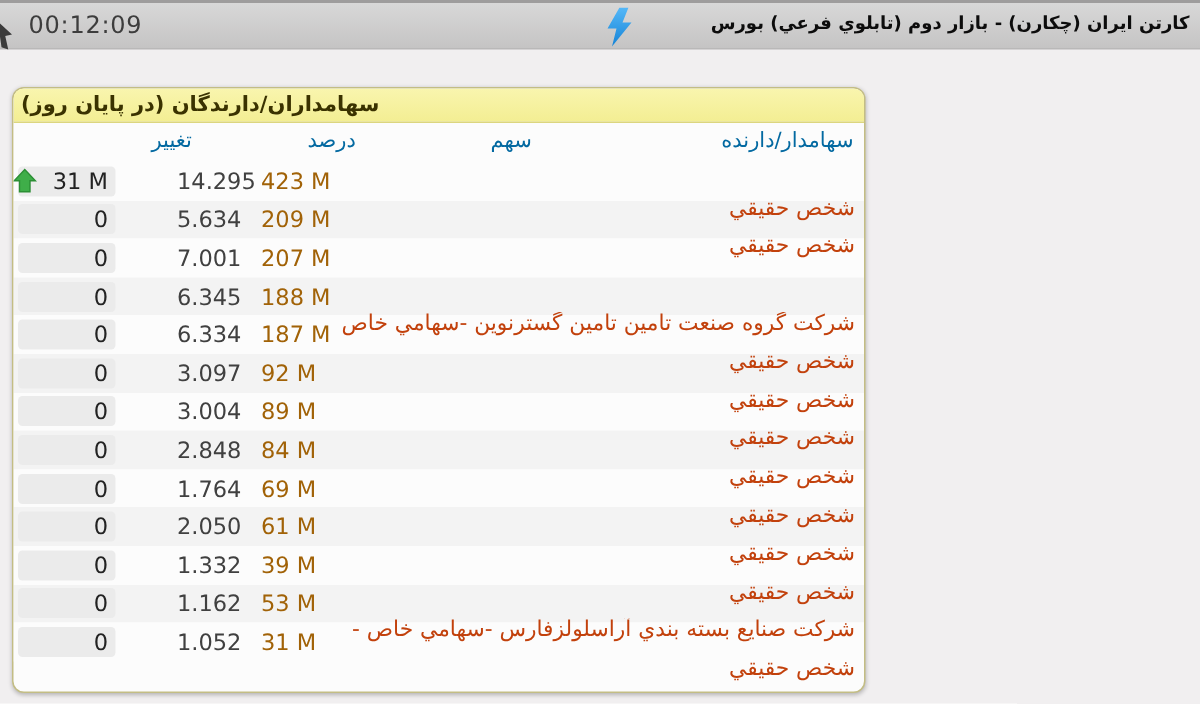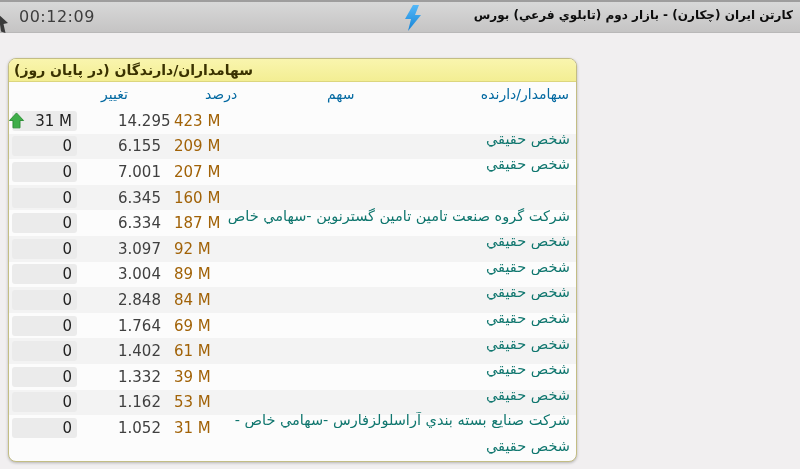--- a/index.html
+++ b/index.html
@@ -66,21 +66,21 @@
     background:#ebebeb;border-radius:3px;
     display:flex;align-items:center;justify-content:flex-end;
     padding-right:5px;box-sizing:border-box;
     font-size:15px;color:#222;
   }
   .cell-change .up-arrow{margin-right:auto;margin-left:-4px;}
   .cell-percent{width:56px;text-align:left;font-size:15px;color:#404040;padding-left:41px;}
   .cell-shares{width:52px;text-align:left;font-size:15px;color:#a16207;}
   .cell-holder{
     flex:1;direction:rtl;text-align:right;padding-right:6px;padding-left:4px;
-    font-size:14.5px;color:#0f766e;white-space:nowrap;overflow:hidden;margin-top:36px;
+    font-size:14.5px;color:#c2410c;white-space:nowrap;overflow:hidden;margin-top:36px;
   }
 </style>
 </head>
 <body>
 
 <div class="topbar">
   <svg class="corner-icon" width="15" height="26" viewBox="0 0 15 26">
     <path d="M0 3 L11 13 L6.5 14 L8.5 23 L4 21.5 L3 14.5 L0 15.5 Z" fill="#3b3b3b"></path>
   </svg>
   <div class="time">00:12:09</div>
@@ -115,41 +115,41 @@
     <div class="cell-percent">14.295</div>
     <div class="cell-shares">423 M</div>
     <div class="cell-holder">شخص حقيقي</div>
   </div>
 
   <div class="row">
     <div class="cell-change">
 
       <span class="change-val">0</span>
     </div>
-    <div class="cell-percent">6.155</div>
+    <div class="cell-percent">5.634</div>
     <div class="cell-shares">209 M</div>
     <div class="cell-holder">شخص حقيقي</div>
   </div>
 
   <div class="row">
     <div class="cell-change">
 
       <span class="change-val">0</span>
     </div>
     <div class="cell-percent">7.001</div>
     <div class="cell-shares">207 M</div>
   </div>
 
   <div class="row">
     <div class="cell-change">
 
       <span class="change-val">0</span>
     </div>
     <div class="cell-percent">6.345</div>
-    <div class="cell-shares">160 M</div>
+    <div class="cell-shares">188 M</div>
     <div class="cell-holder">شركت گروه صنعت تامين تامين گسترنوين -سهامي خاص</div>
   </div>
 
   <div class="row">
     <div class="cell-change">
 
       <span class="change-val">0</span>
     </div>
     <div class="cell-percent">6.334</div>
     <div class="cell-shares">187 M</div>
@@ -194,21 +194,21 @@
     <div class="cell-percent">1.764</div>
     <div class="cell-shares">69 M</div>
     <div class="cell-holder">شخص حقيقي</div>
   </div>
 
   <div class="row">
     <div class="cell-change">
 
       <span class="change-val">0</span>
     </div>
-    <div class="cell-percent">1.402</div>
+    <div class="cell-percent">2.050</div>
     <div class="cell-shares">61 M</div>
     <div class="cell-holder">شخص حقيقي</div>
   </div>
 
   <div class="row">
     <div class="cell-change">
 
       <span class="change-val">0</span>
     </div>
     <div class="cell-percent">1.332</div>

